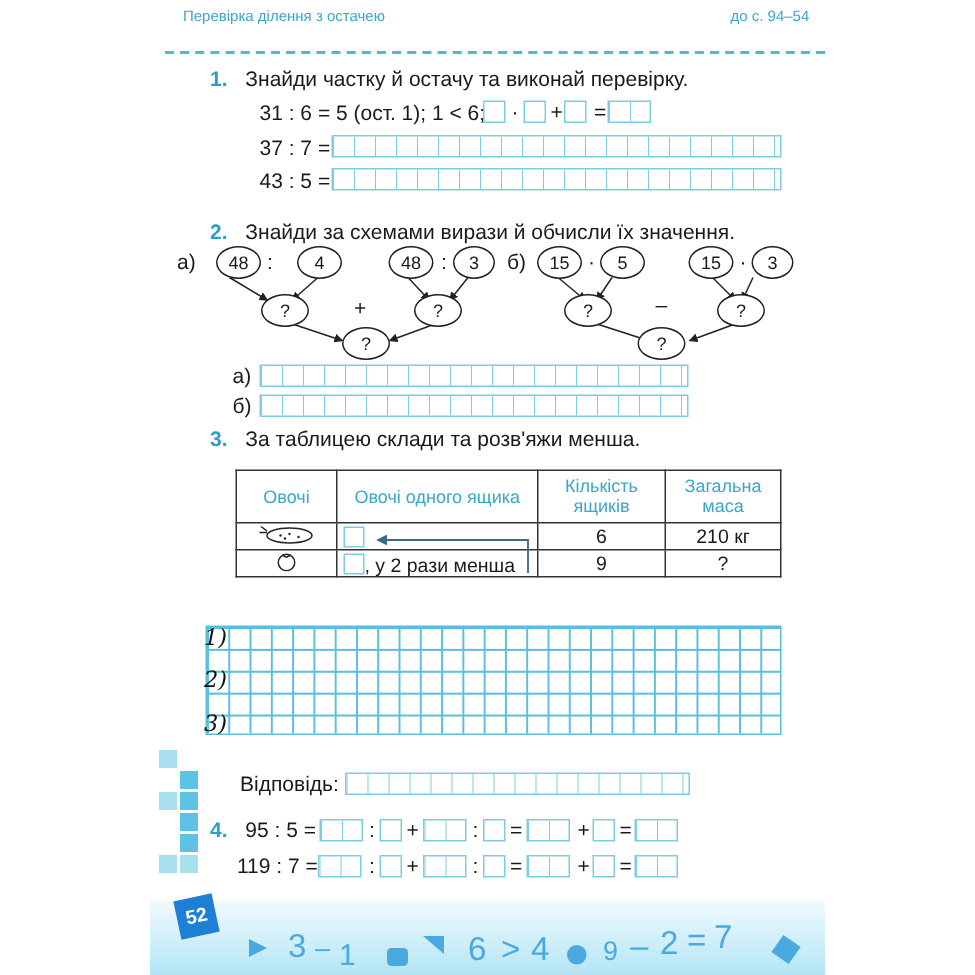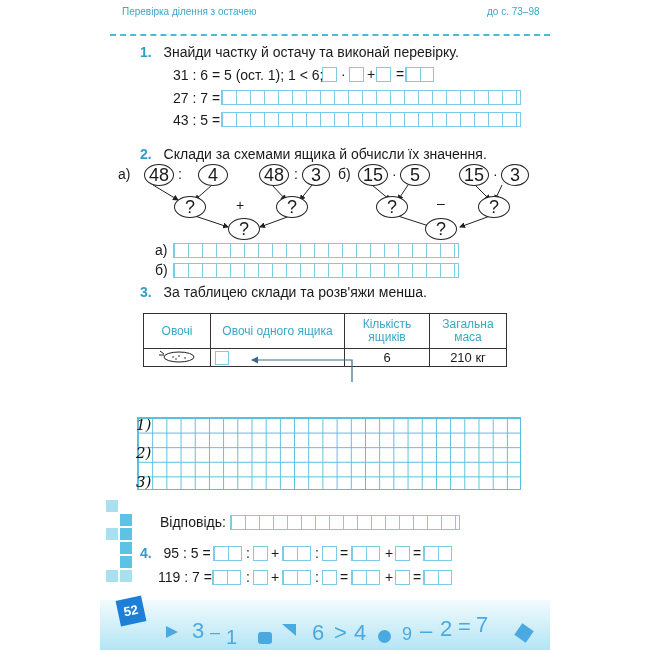--- a/index.html
+++ b/index.html
@@ -9,22 +9,22 @@
     .hdr { color: #3aa7c8; font-size: 10px; top: 6px; }
     .dash { top: 34px; left: 110px; width: 440px; height: 0; border-top: 2px dashed #4fb8d8; }
     .t { font-size: 14px; white-space: nowrap; }
     .num { color: #2f9ec6; font-weight: bold; }
     .box { position: absolute; border: 1px solid #7ccde3; box-sizing: border-box; background: #fff; }
     .cells { position: absolute; height: 15px; box-sizing: border-box;
       border: 1px solid #7ccde3;
       background-image: linear-gradient(to right, #7ccde3 1px, transparent 1px);
       background-size: 14px 100%; }
     .oval { position: absolute; border: 1.3px solid #222; border-radius: 50%/50%;
-      box-sizing: border-box; text-align: center; font-size: 18px; line-height: 20px; height: 22px; background:#fff; }
-    table.veg { position: absolute; left: 143px; top: 313px; border-collapse: collapse; font-size: 13px; }
+      box-sizing: border-box; text-align: center; font-size: 12px; line-height: 20px; height: 22px; background:#fff; }
+    table.veg { position: absolute; left: 157px; top: 313px; border-collapse: collapse; font-size: 13px; }
     table.veg td, table.veg th { border: 1.3px solid #333; text-align: center; padding: 0; }
     table.veg th { color: #3aa7c8; font-weight: normal; font-size: 12px; line-height: 13px; height: 34px; }
     table.veg td { height: 17px; }
     .grid { position: absolute; left: 137px; top: 417px; width: 384px; height: 73px;
       border: 1px solid #58bfdc; box-sizing: border-box;
       background-image:
         linear-gradient(to right, #58bfdc 1px, transparent 1px),
         linear-gradient(to bottom, #58bfdc 1px, transparent 1px);
       background-size: 14.2px 14.6px; }
     .hand { position: absolute; font-family: "DejaVu Serif", serif; font-style: italic; font-size: 15px; color: #111; }
@@ -34,44 +34,44 @@
       background: #1e7fd6; transform: rotate(-12deg); color: #fff; font-weight: bold; font-size: 13px;
       text-align: center; line-height: 26px; }
     .footer-band { position: absolute; left: 100px; top: 600px; width: 450px; height: 50px;
       background: linear-gradient(to bottom, rgba(190,235,248,0.2), rgba(160,222,242,0.8)); }
     .footer-sym { position: absolute; color: #4aa9e0; font-size: 22px; }
   </style>
 </head>
 <body>
 
 <div class="abs hdr" style="left:122px;">Перевірка ділення з остачею</div>
-<div class="abs hdr" style="left:487px;">до с. 73–98</div>
+<div class="abs hdr" style="left:487px;">до с. 94–54</div>
 <div class="abs dash"></div>
 
 <div class="abs t" style="left:140px; top:44px;">
   <span class="num">1.</span>
   <span style="margin-left:8px;text-align:center;">Знайди частку й остачу та виконай перевірку.</span>
 </div>
 <div class="abs t" style="left:173px; top:67px;">31 : 6 = 5 (ост. 1); 1 &lt; 6;</div>
 <div class="box" style="left:322px; top:67px; width:15px; height:15px;"></div>
 <div class="abs t" style="left:341px; top:66px;">·</div>
 <div class="box" style="left:349px; top:67px; width:15px; height:15px;"></div>
 <div class="abs t" style="left:367px; top:66px;">+</div>
 <div class="box" style="left:376px; top:67px; width:15px; height:15px;"></div>
 <div class="abs t" style="left:396px; top:66px;">=</div>
 <div class="cells" style="left:405px; top:67px; width:29px;"></div>
 
-<div class="abs t" style="left:173px; top:90px;">27 : 7 =</div>
+<div class="abs t" style="left:173px; top:90px;">37 : 7 =</div>
 <div class="cells" style="left:221px; top:90px; width:300px;"></div>
 <div class="abs t" style="left:173px; top:112px;">43 : 5 =</div>
 <div class="cells" style="left:221px; top:112px; width:300px;"></div>
 
 <div class="abs t" style="left:140px; top:146px;">
   <span class="num">2.</span>
-  <span style="margin-left:8px;">Склади за схемами ящика й обчисли їх значення.</span>
+  <span style="margin-left:8px;">Знайди за схемами вирази й обчисли їх значення.</span>
 </div>
 
 <svg class="abs" style="left:100px; top:160px;" width="450" height="85">
   <defs>
     <marker id="ah" markerWidth="6" markerHeight="6" refX="5" refY="3" orient="auto">
       <path d="M0,0 L6,3 L0,6 z" fill="#222"></path>
     </marker>
   </defs>
   <g stroke="#222" stroke-width="1" marker-end="url(#ah)">
 
@@ -143,20 +143,33 @@
         <circle cx="28" cy="9" r="0.8" fill="#222"></circle>
             <circle cx="19" cy="10" r="0.8" fill="#222"></circle>
       </svg>
     </td>
     <td style="text-align:left; position:relative;">
       <span class="box" style="position:relative; display:inline-block; left:4px; top:2px; width:14px; height:14px;"></span>
     </td>
     <td>6</td>
     <td>210 кг</td>
   </tr>
+  <tr>
+    <td>
+      <svg width="16" height="14">
+        <circle cx="8" cy="8" r="5.5" fill="none" stroke="#222" stroke-width="1"></circle>
+        <path d="M5,3 L8,4.5 L11,3" stroke="#222" stroke-width="1" fill="none"></path>
+      </svg>
+    </td>
+    <td style="text-align:left; white-space:nowrap;">
+      <span class="box" style="position:relative; display:inline-block; left:4px; top:2px; width:14px; height:14px;"></span><span style="margin-left:4px;">, у 2 рази менша</span>
+    </td>
+    <td>9</td>
+    <td>?</td>
+  </tr>
 </tbody>
   </table>
 <svg class="abs" style="left:240px; top:352px;" width="120" height="40">
   <defs>
     <marker id="ah2" markerWidth="6" markerHeight="6" refX="5" refY="3" orient="auto">
       <path d="M0,0 L6,3 L0,6 z" fill="#3a6a8a"></path>
     </marker>
   </defs>
   <path d="M112,30 L112,8 L12,8" stroke="#3a6a8a" stroke-width="1.2" fill="none" marker-end="url(#ah2)"></path>
 </svg>

